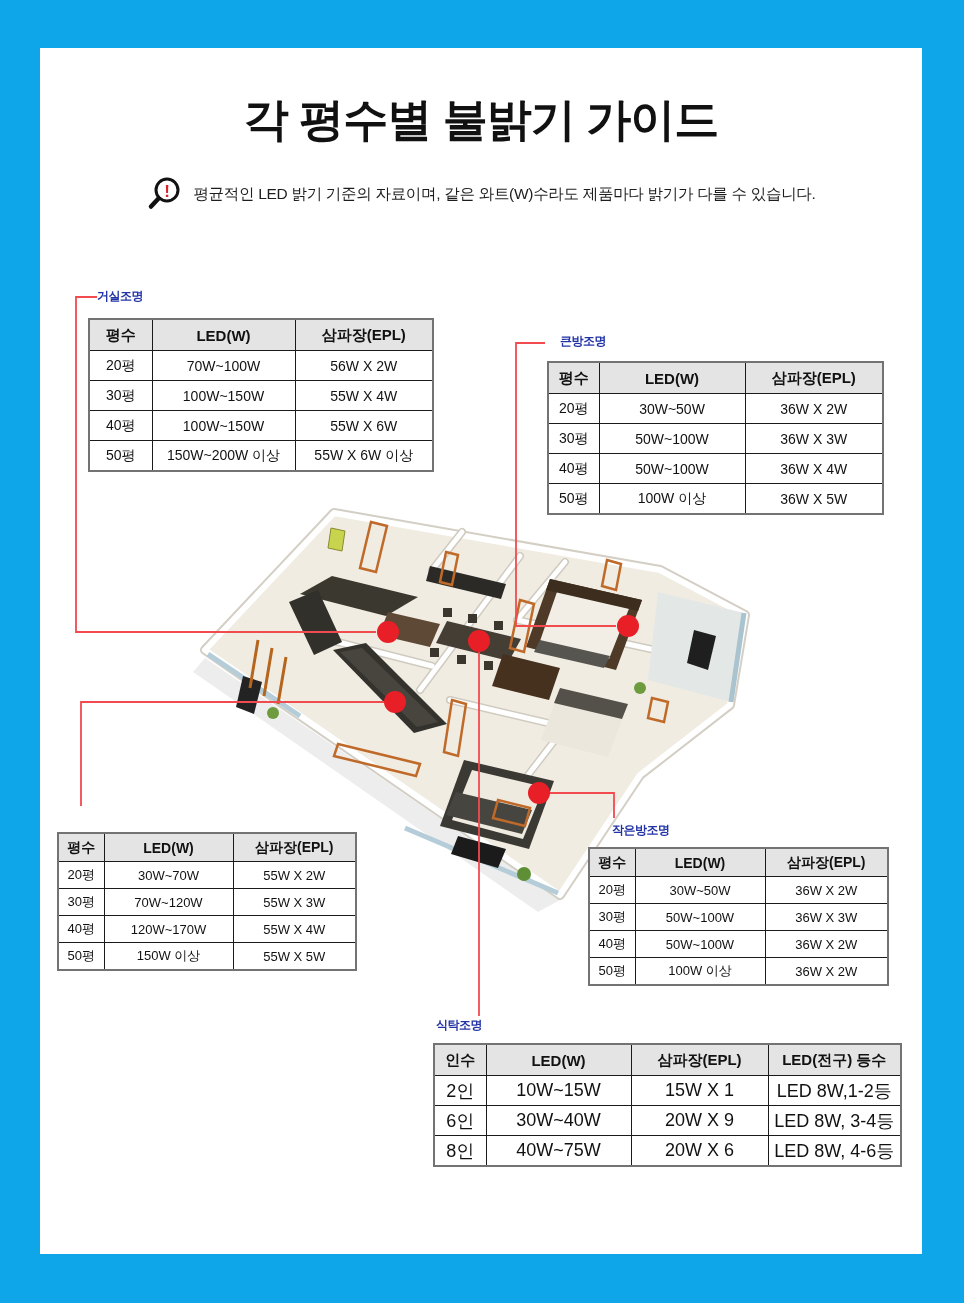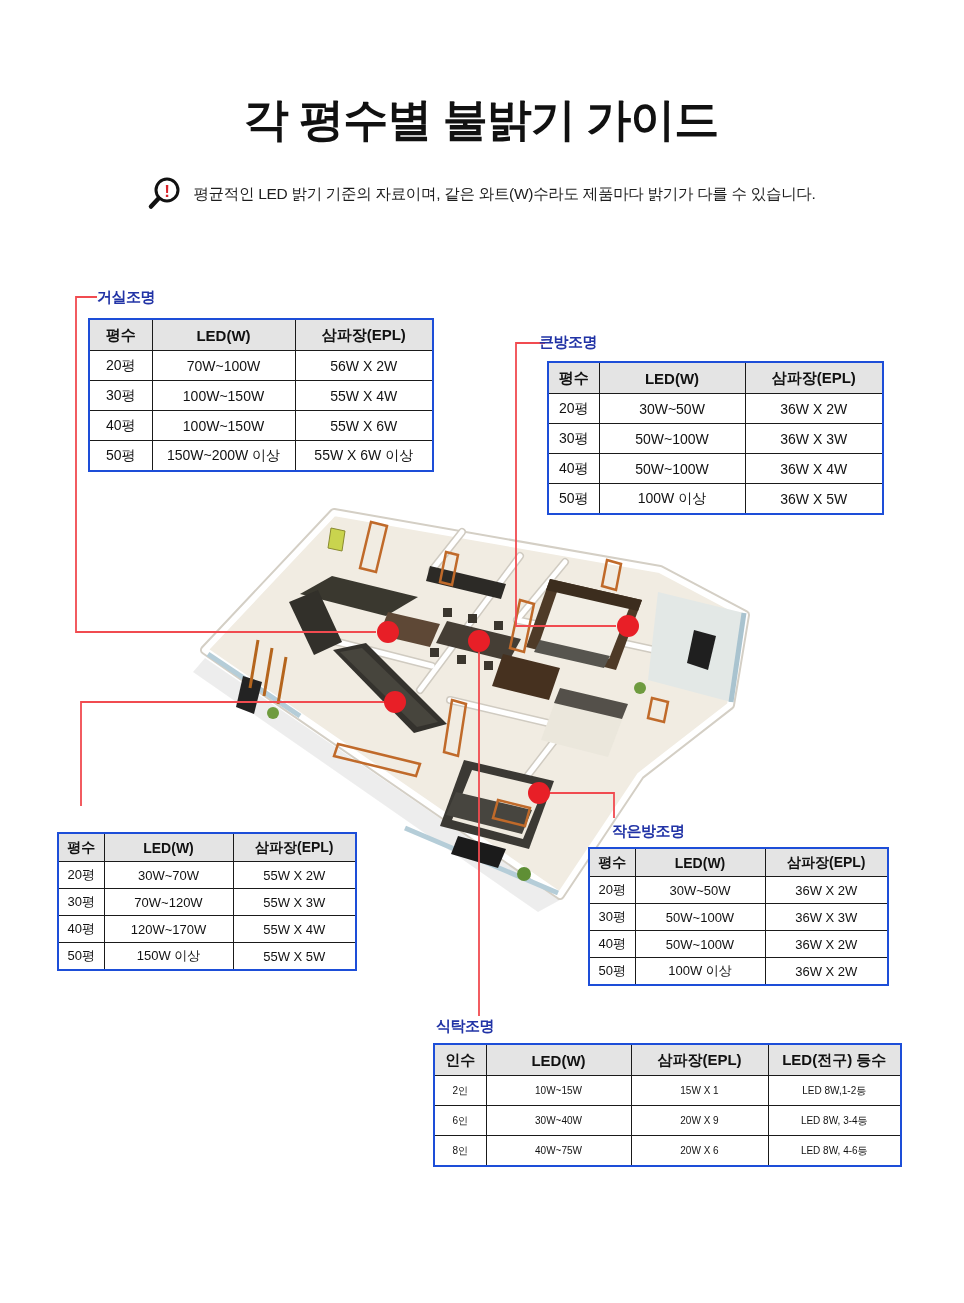--- a/index.html
+++ b/index.html
@@ -3,21 +3,21 @@
 <meta charset="utf-8">
 <style>
   html,body{margin:0;padding:0;}
   body{
     font-family:"Liberation Sans","DejaVu Sans",sans-serif;
     background:#dfc9b4;
   }
   .page{
     position:relative;
     width:964px;height:1303px;
-    background:#ffffff;
+    background:#0ea5e9;
     overflow:hidden;
   }
   .panel{
     position:absolute;left:40px;top:48px;
     width:882px;height:1206px;
     background:#ffffff;
   }
   .page-title{
     position:absolute;left:40px;top:90px;width:882px;
     margin:0;text-align:center;
@@ -25,45 +25,45 @@
   }
   .disclaimer-row{
     position:absolute;left:40px;top:172px;width:882px;height:44px;
     display:flex;align-items:center;justify-content:center;gap:9px;
   }
   .disclaimer-text{font-size:15.5px;color:#1d1d1d;letter-spacing:-0.3px;text-align:center;}
   .mag-icon{width:38px;height:38px;flex:0 0 auto;}
 
   .tbl-label{
     position:absolute;
-    font-size:15px;font-weight:bold;color:#2133a6;letter-spacing:-0.5px;
+    font-size:12px;font-weight:bold;color:#2133a6;letter-spacing:-0.5px;
   }
   table.guide{
     position:absolute;border-collapse:collapse;table-layout:fixed;
-    border:2px solid #1d4ed8;background:#fff;
+    border:2px solid #737373;background:#fff;
   }
   table.guide th,table.guide td{
     border:1px solid #1a1a1a;text-align:center;vertical-align:middle;
     color:#111;padding:0;overflow:hidden;white-space:nowrap;
   }
   table.guide th{background:#e4e4e4;font-weight:600;}
   
   #tbl-living{left:88px;top:318px;width:344px;}
   #tbl-living th{height:30px;font-size:15px;} #tbl-living td{height:29px;font-size:14px;}
   #tbl-big{left:547px;top:361px;width:335px;}
   #tbl-big th{height:30px;font-size:15px;} #tbl-big td{height:29px;font-size:14px;}
   #tbl-kitchen{left:57px;top:832px;width:298px;}
   #tbl-kitchen th{height:27px;font-size:14px;} #tbl-kitchen td{height:26px;font-size:13px;}
   #tbl-small{left:588px;top:847px;width:299px;}
   #tbl-small th{height:27px;font-size:14px;} #tbl-small td{height:26px;font-size:13px;}
   #tbl-dining{left:433px;top:1043px;width:467px;padding-left:32px;}
-  #tbl-dining th{height:30px;font-size:15px;} #tbl-dining td{height:29px;font-size:10px;}
+  #tbl-dining th{height:30px;font-size:15px;} #tbl-dining td{height:29px;font-size:18px;}
 
   #lbl-living{left:97px;top:288px;}
-  #lbl-big{left:539px;top:333px;}
+  #lbl-big{left:560px;top:333px;}
   #lbl-kitchen{left:57px;top:852px;}
   #lbl-small{left:612px;top:822px;}
   #lbl-dining{left:436px;top:1017px;}
 
   .overlay{position:absolute;left:0;top:0;}
 </style>
 </head>
 <body>
 
 <div class="page">

